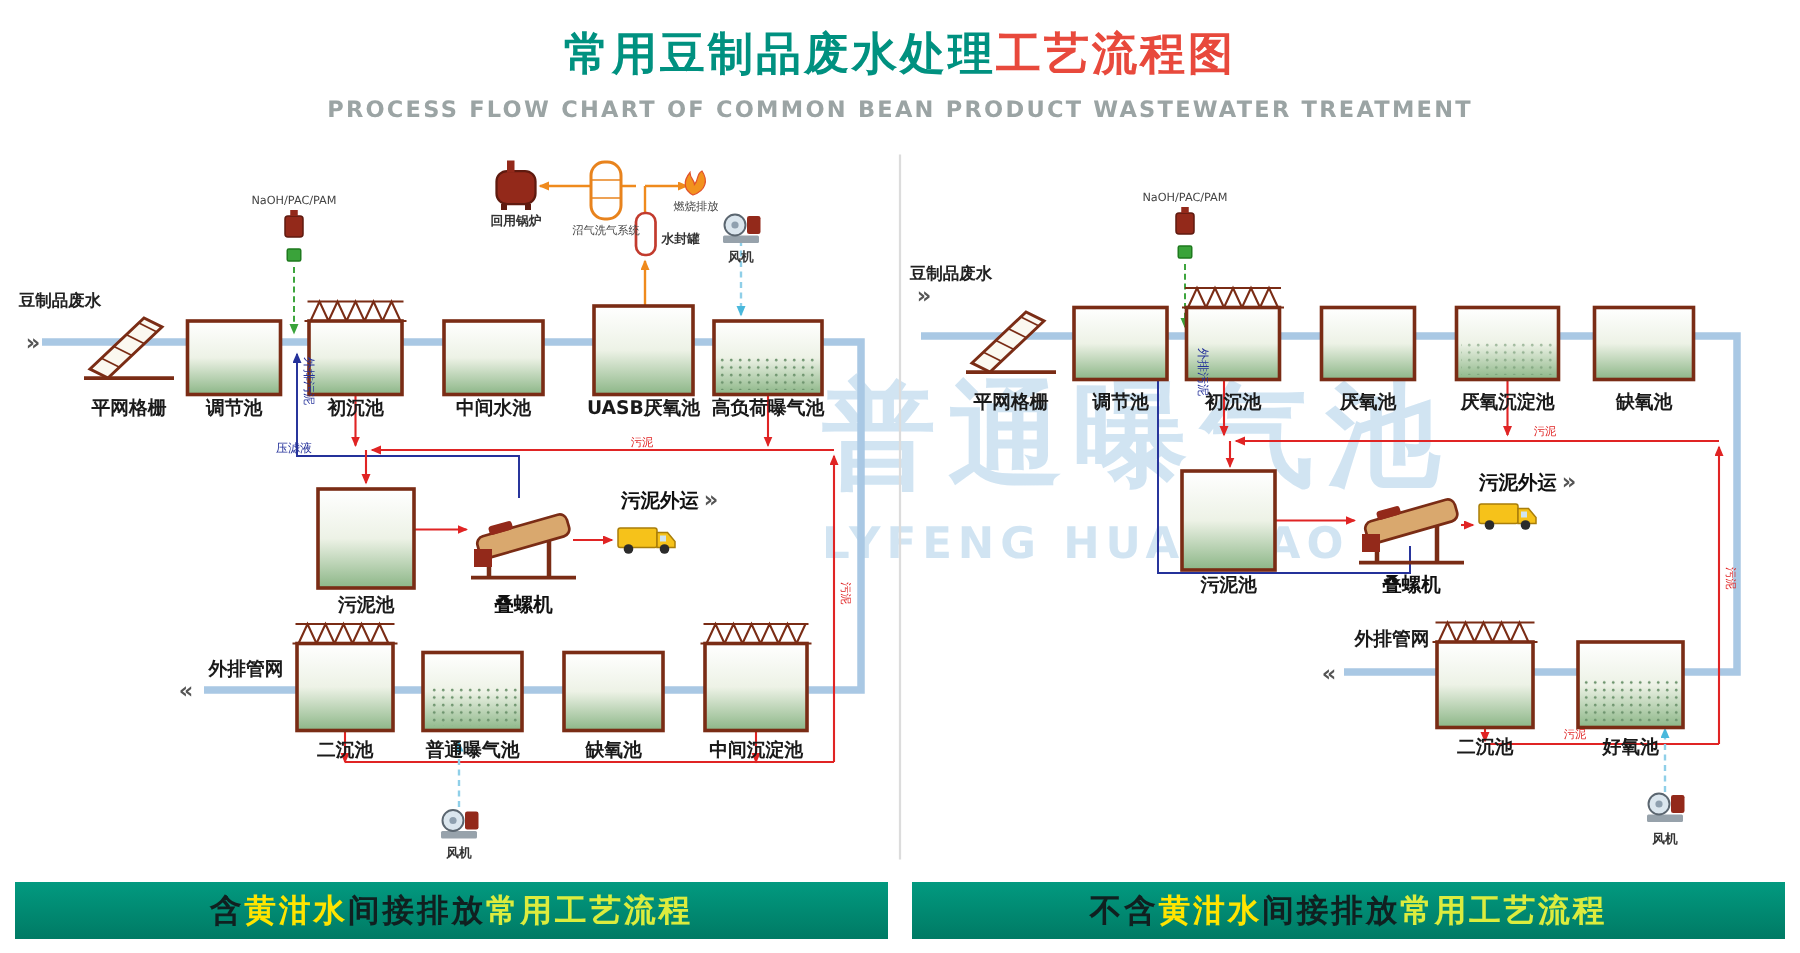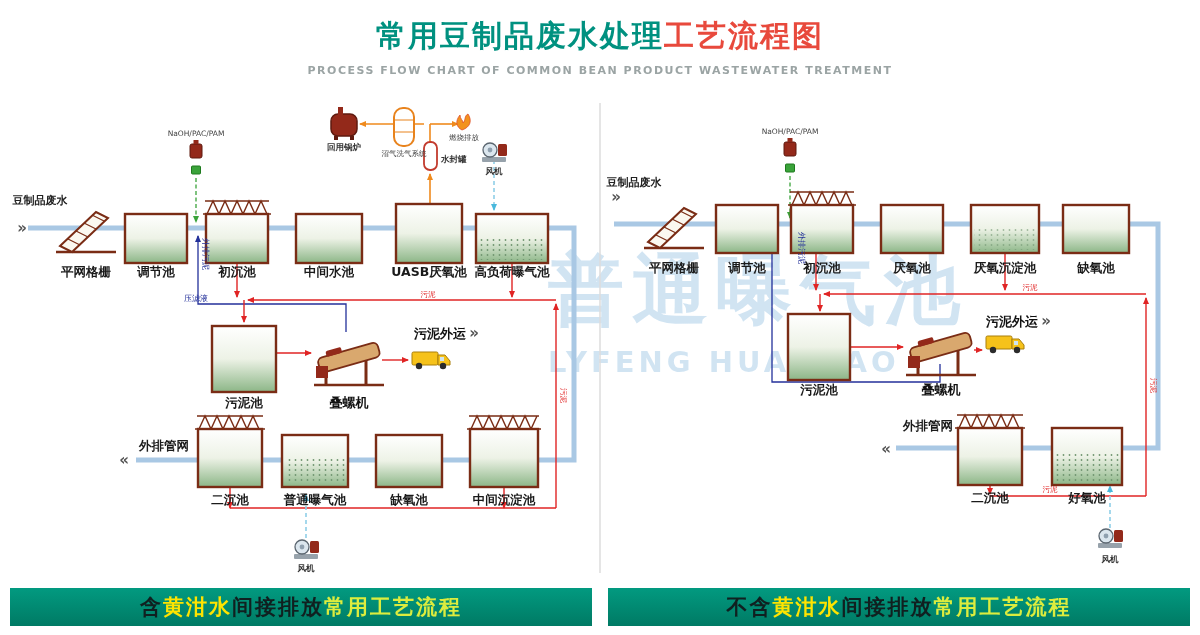--- a/index.html
+++ b/index.html
@@ -5,21 +5,21 @@
   * { margin:0; padding:0; box-sizing:border-box; }
   html,body { width:1200px; height:635px; }
   body { font-family:"DejaVu Sans","Liberation Sans",sans-serif; background:#fff; }
   .page { position:relative; width:1200px; height:635px; background:#fff; overflow:hidden; }
 
   
   .header { position:absolute; top:16px; left:0; width:100%; text-align:center; z-index:2; }
   .title { font-size:30px; font-weight:bold; letter-spacing:2px; }
   .title .teal { color:#009180; }
   .title .red  { color:#e8493c; }
-  .subtitle { margin-top:7px; font-size:11px; font-weight:bold; color:#9ba4a4; letter-spacing:1.5px; }
+  .subtitle { margin-top:7px; font-size:15px; font-weight:bold; color:#9ba4a4; letter-spacing:1.5px; }
 
   
   .watermark { position:absolute; left:548px; top:240px; z-index:0; pointer-events:none; color:#c6def0; opacity:.8; white-space:nowrap; }
   .wm-cn { font-size:76px; font-weight:bold; letter-spacing:8px; }
   .wm-en { font-size:29px; font-weight:bold; letter-spacing:4px; margin-top:2px; }
 
   
   svg.diagram { position:absolute; left:0; top:98px; z-index:1; }
   .divider { stroke:#dcdcdc; stroke-width:1.5; }
   .tank  { fill:url(#tankG); stroke:#7a2c15; stroke-width:2.4; }

